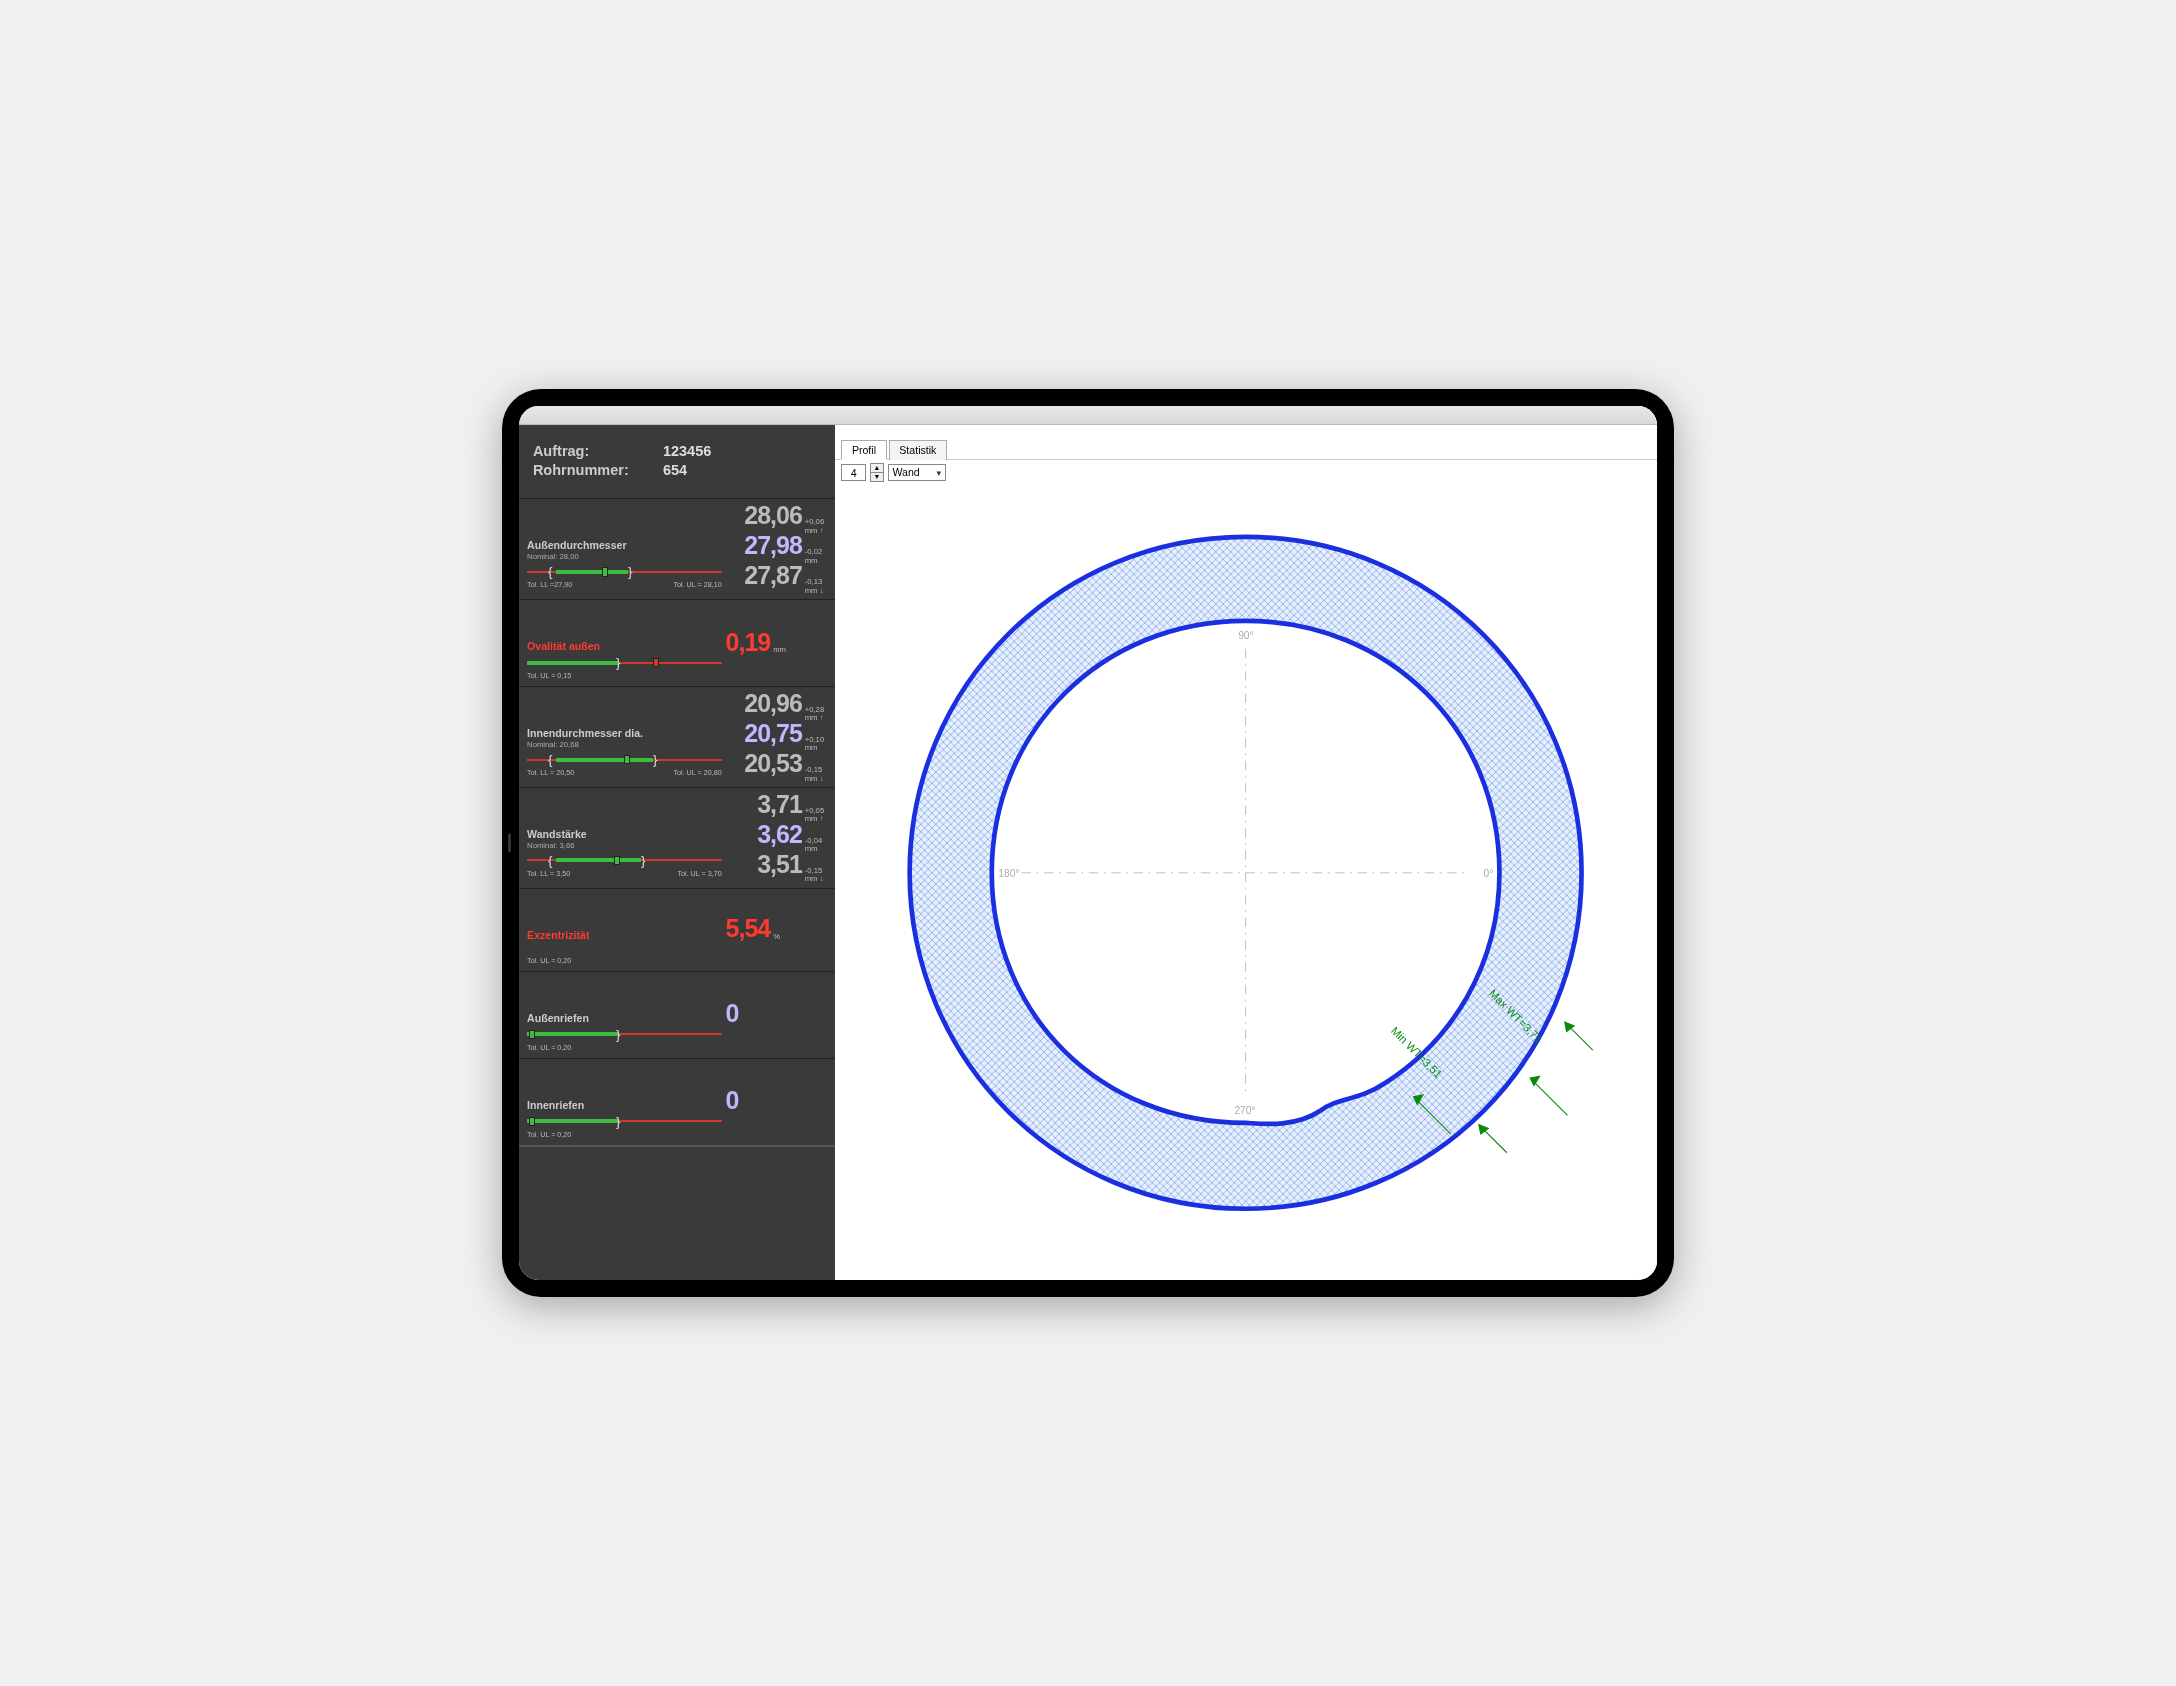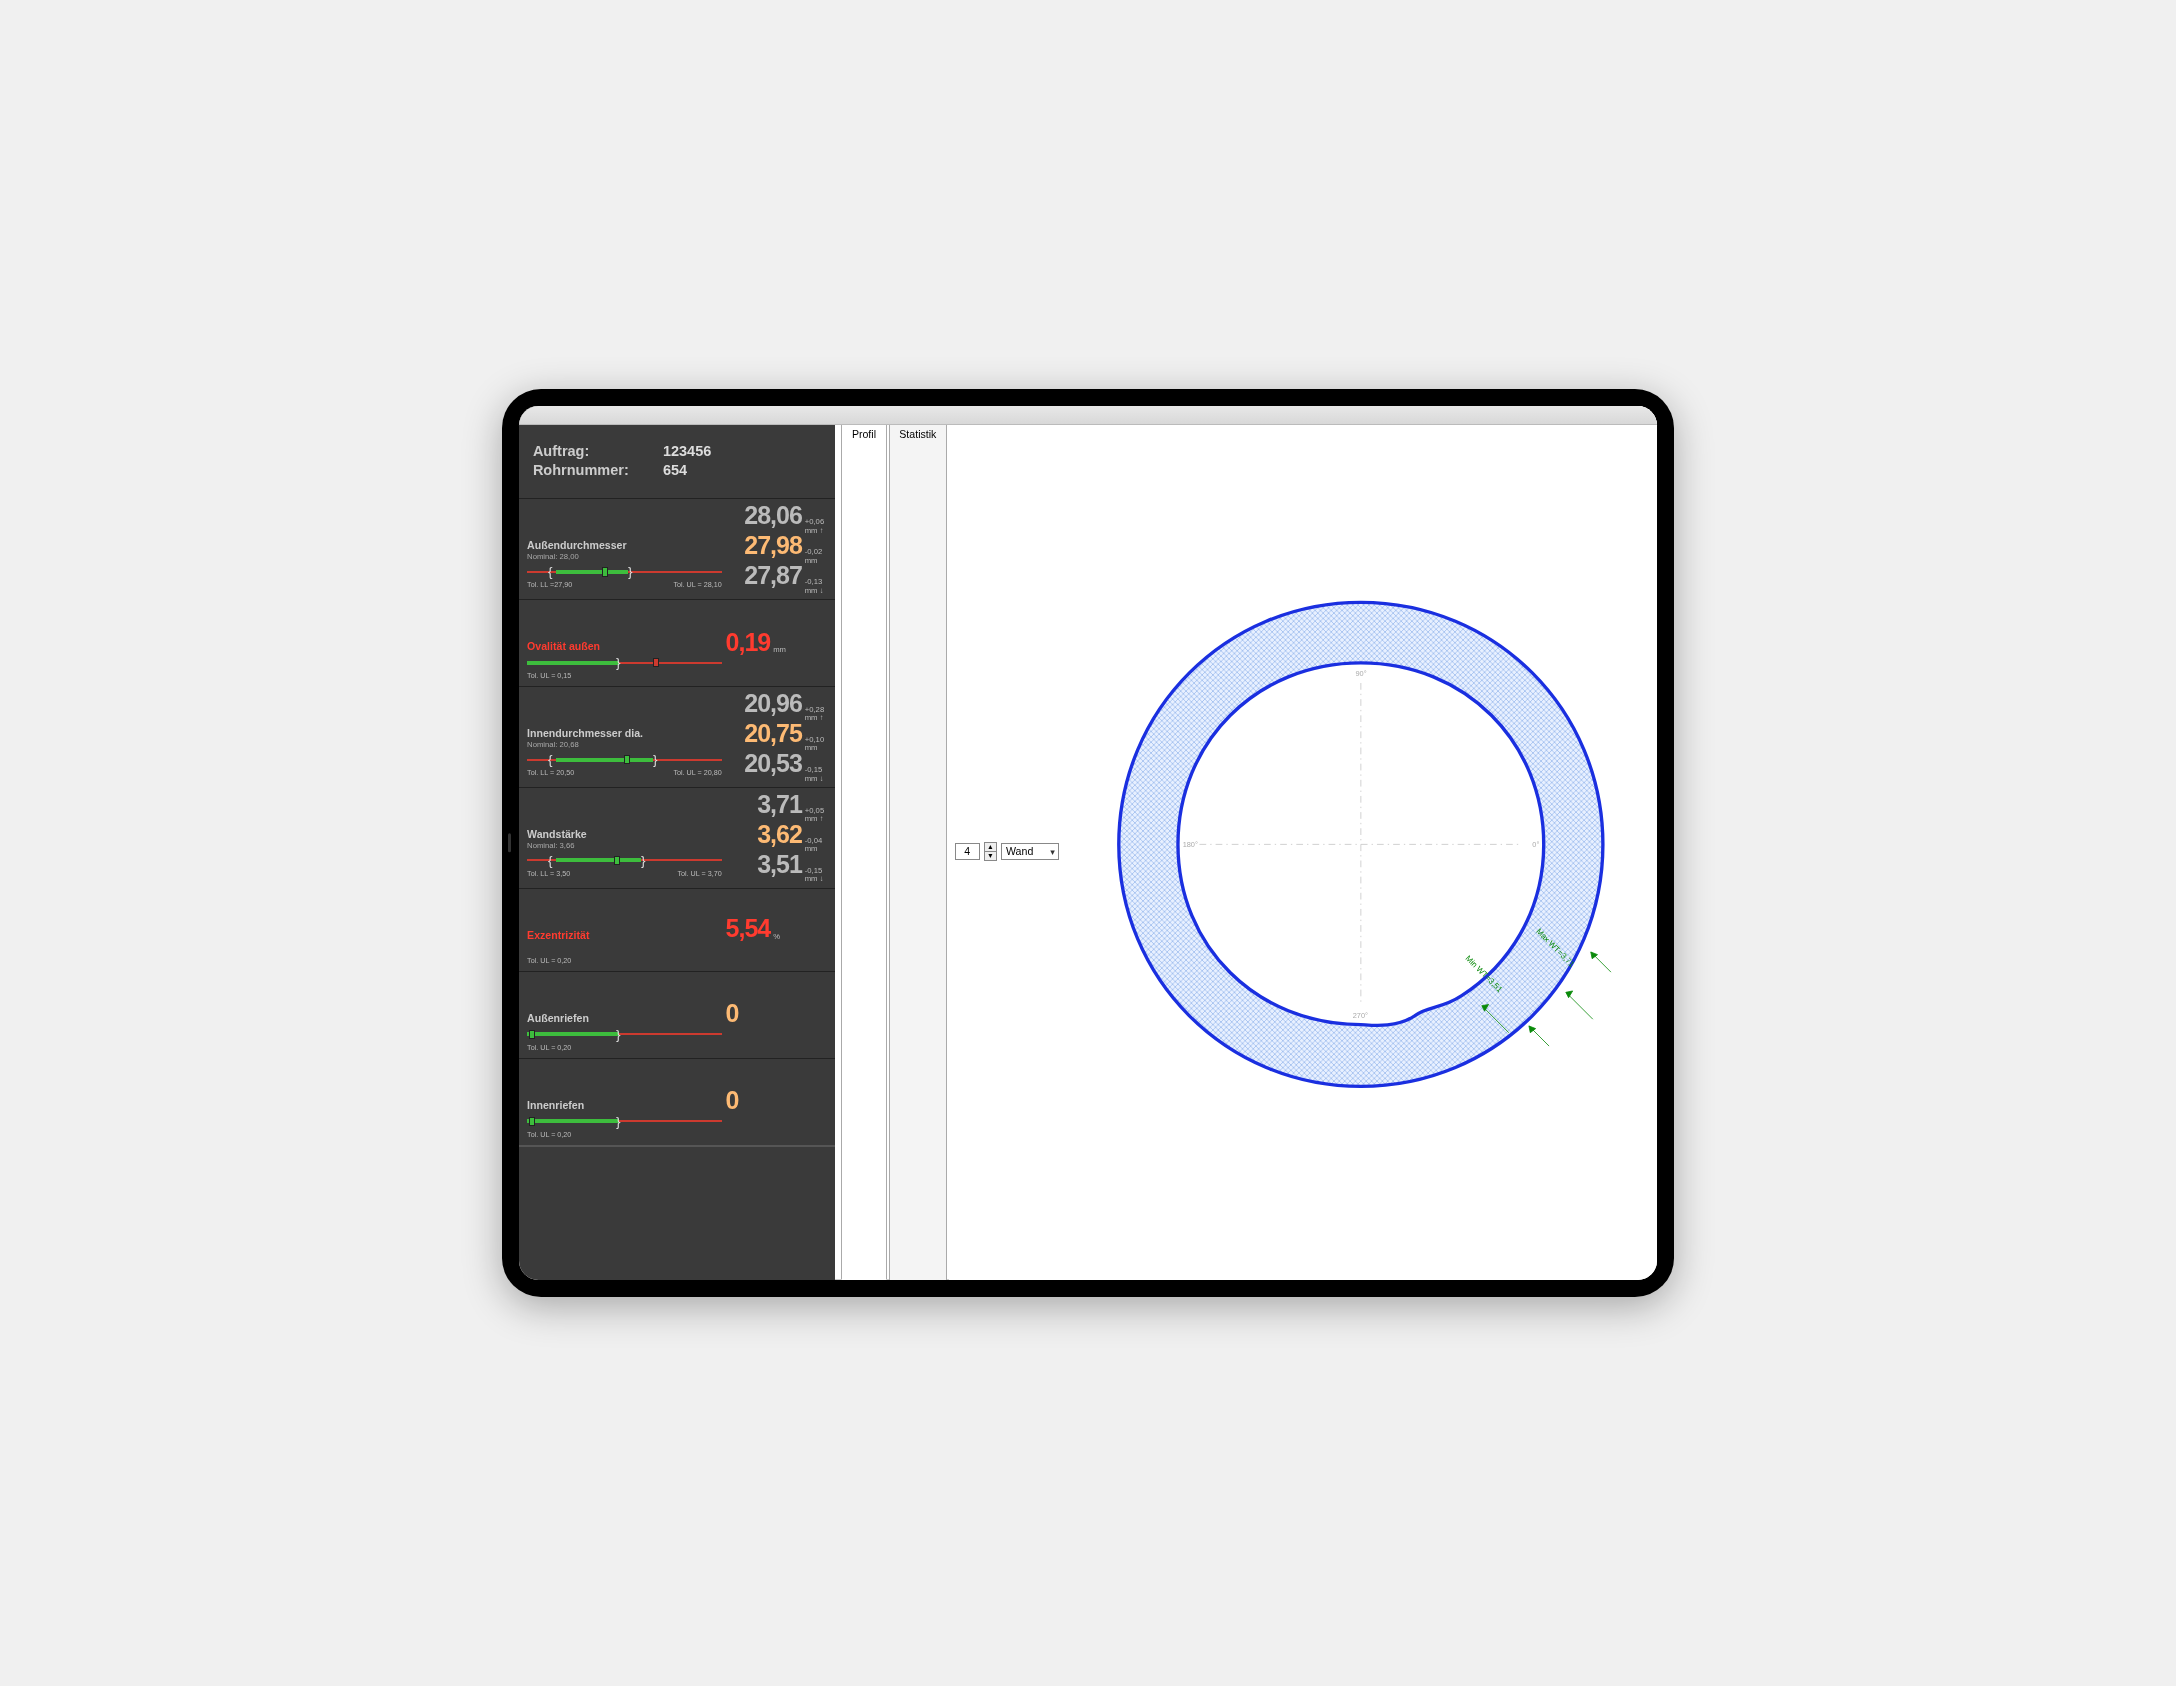--- a/index.html
+++ b/index.html
@@ -154,43 +154,43 @@
     align-items: baseline;
     line-height: 1;
     margin-bottom: -1.9px;
   }
   .val-big {
     font-size: 25px;
     font-weight: bold;
     letter-spacing: -1px;
     color: #bbb;
   }
-  .val-big.green { color: #fdba74; }
+  .val-big.green { color: #c4b5fd; }
   .val-big.red { color: #ff3b2f; }
   .val-side {
     font-size: 7.7px;
     color: #bbb;
     margin-left: 2.9px;
     text-align: left;
     line-height: 1.1;
     min-width: 23px;
   }
   .val-side .dev { display: block; }
 
   .metric-single .metric-values { display: flex; align-items: center; }
   .metric-single .val-row { margin: 0; }
 
   
   .main {
     flex: 1;
     background: #fff;
-    padding-top: 17px;
-    position: relative;
-    display: flex;
-    flex-direction: row;
+    padding-top: 33px;
+    position: relative;
+    display: flex;
+    flex-direction: column;
   }
   .tabs {
     display: flex;
     padding-left: 5.8px;
     border-bottom: 1px solid #ccc;
     font-size: 10.6px;
   }
   .tab {
     padding: 2.9px 9.7px;
     border: 1px solid #aaa;

